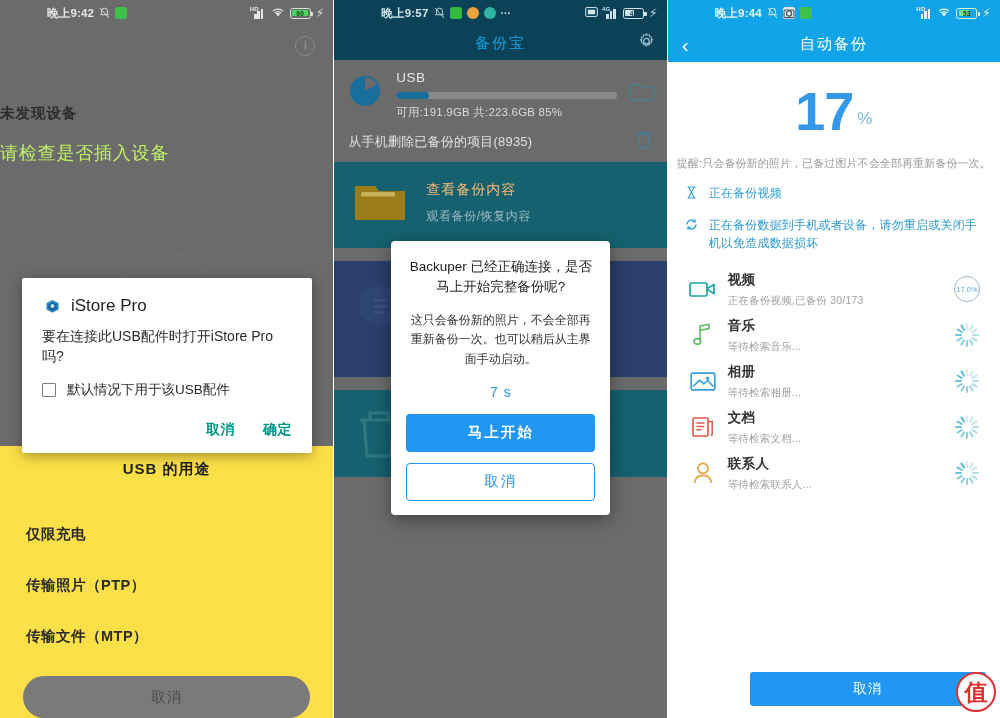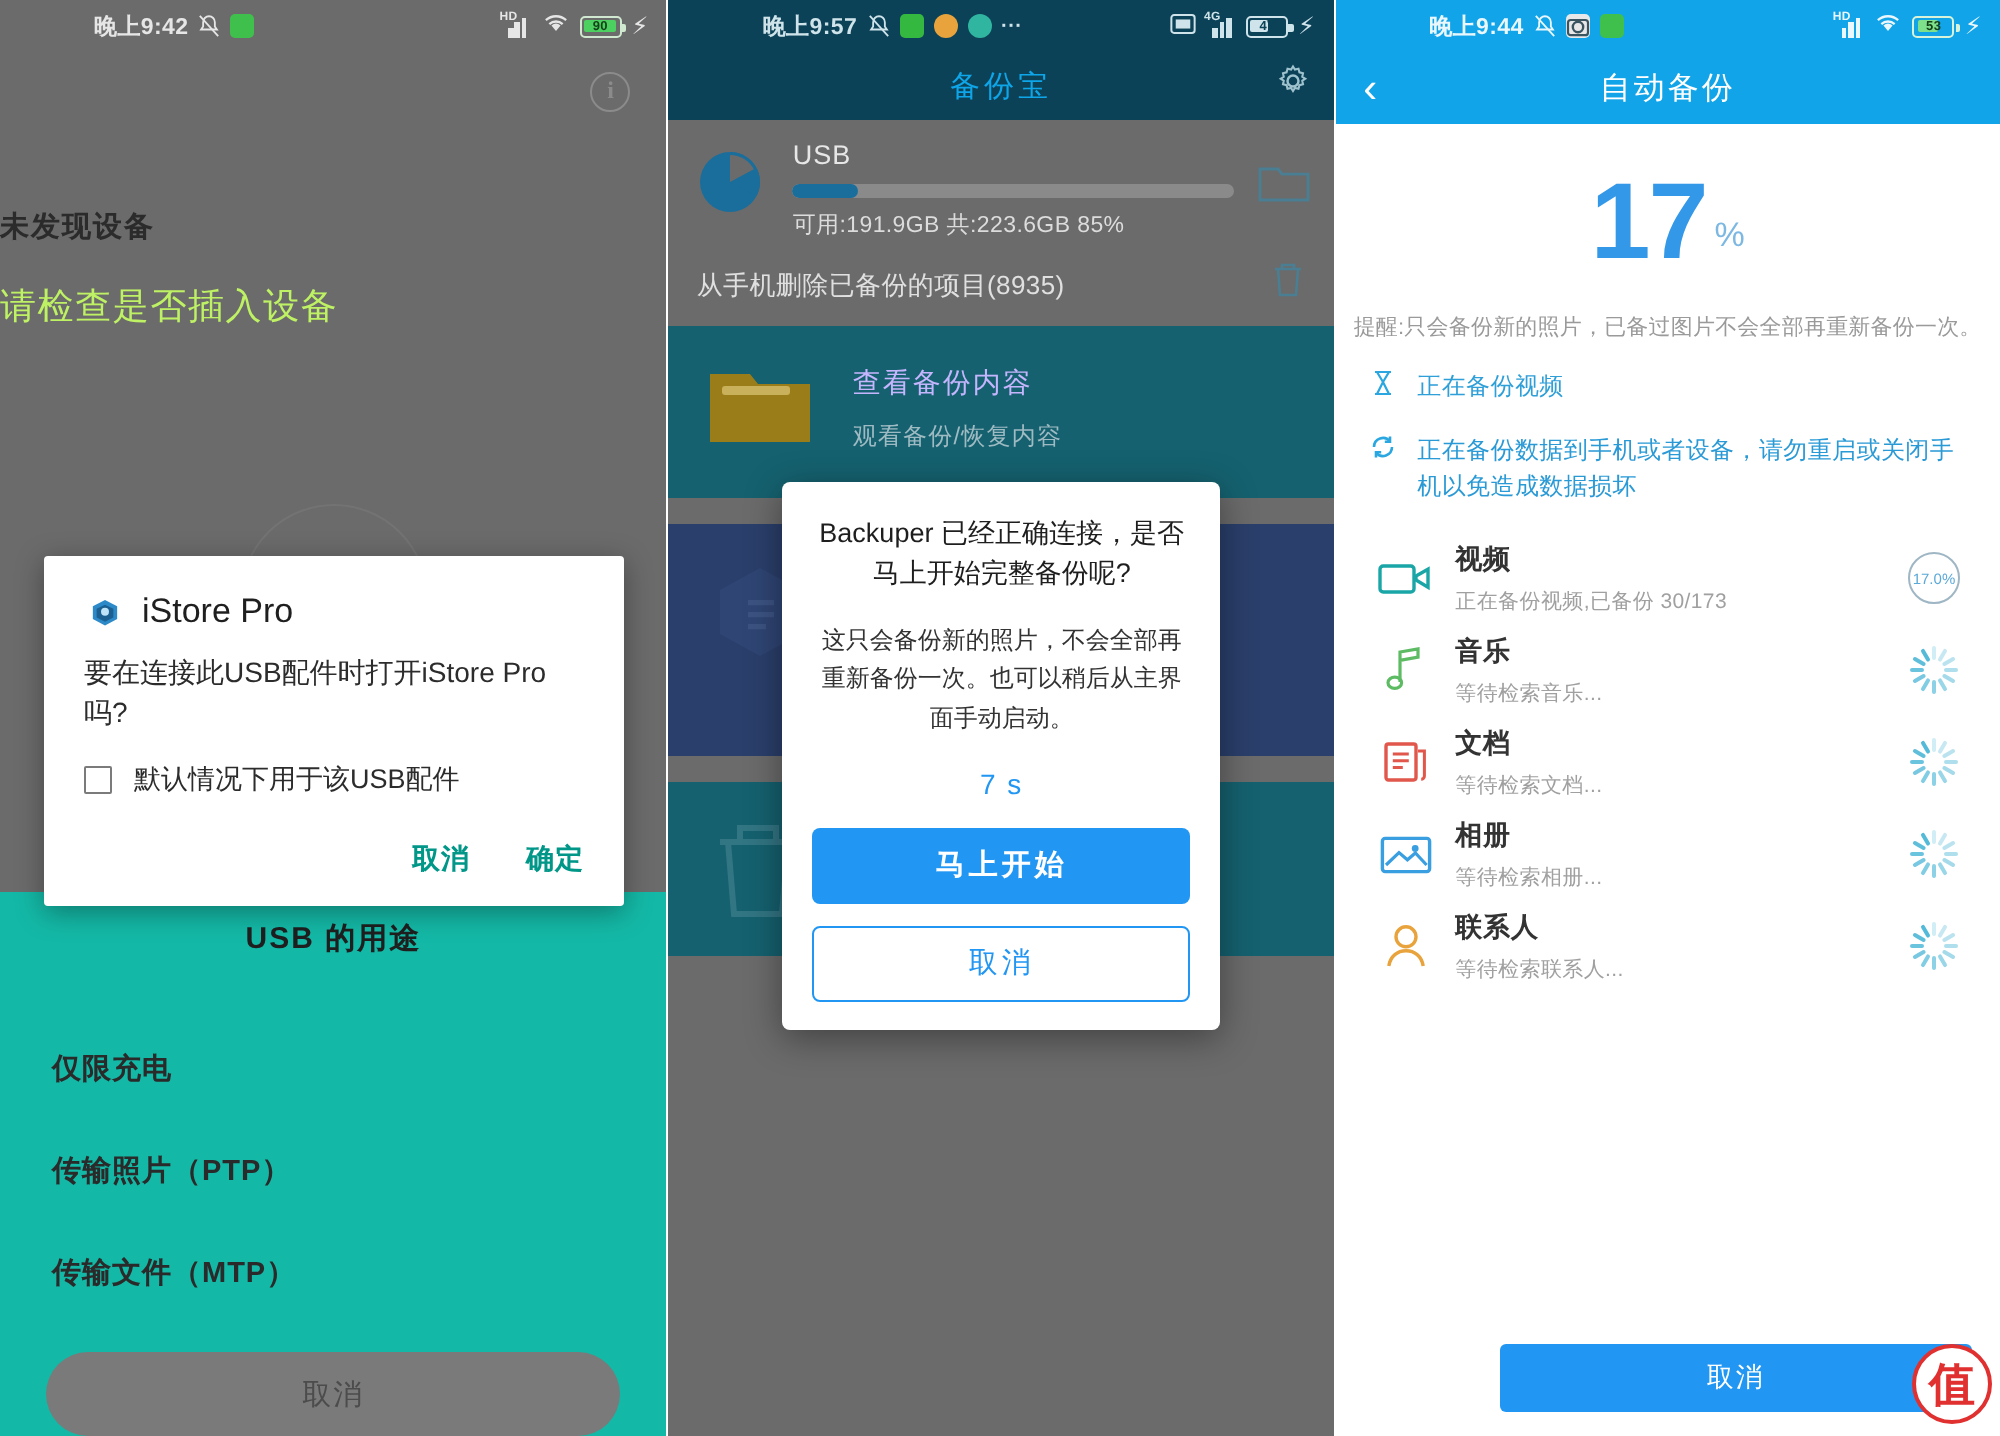--- a/index.html
+++ b/index.html
@@ -68,21 +68,21 @@
   .left-empty .t2 { font-size: 18px; margin-top: 18px; color: #bef264; letter-spacing: .8px;}
 
   .ghost-circle {
     position:absolute; left: 50%; transform: translateX(-50%); top: 252px;
     width: 94px; height: 94px; border-radius: 50%; border: 1.5px solid #7a7a7a; opacity: .55;
   }
 
   
   .usb-sheet {
     position:absolute; left: 0; right: 0; top: 446px; bottom: 0;
-    background: #14b8a6;
+    background: #fde047;
   }
   .usb-sheet .title {
     text-align:center; font-size: 15px; font-weight: bold; color: #1f1f1f;
     padding-top: 14px; letter-spacing: 1px;
   }
   .usb-opt {
     font-size: 14.5px; font-weight: bold; color: #2a2a2a;
     padding-left: 26px; letter-spacing: .5px;
   }
   .usb-opt.o1 { margin-top: 46px; }
@@ -133,21 +133,21 @@
   .usb-info .cap { font-size: 11.5px; color: #dcdcdc; margin-top: 6px; letter-spacing:.2px;}
   .folder-ic { width: 26px; height: 22px; margin-top: 12px; flex:none; color:#4a7f93;}
   .del-row { display:flex; align-items:center; margin-top: 10px; padding: 0 2px 2px 2px;}
   .del-row .lbl { font-size: 13px; color: #e0e0e0; letter-spacing:.2px;}
   .del-row .trash { margin-left:auto; color:#4a7f93; }
 
   .mid-card { position: relative; }
   .card-teal { background: #15616f; }
   .card-navy { background: #2a3f6b; }
   .mid-card .inner { display:flex; align-items:center; gap: 18px; padding: 16px 18px; }
-  .mid-card .txt .l1 { font-size: 14px; color: #c4b5fd; letter-spacing:1px; }
+  .mid-card .txt .l1 { font-size: 14px; color: #fdba74; letter-spacing:1px; }
   .mid-card .txt .l2 { font-size: 12px; color: #9ebac2; margin-top: 9px; letter-spacing:.6px;}
   .mid-gap { height: 13px; background: #6b6b6b; }
   .mid-bottom-gray { background:#6b6b6b; flex:1; }
 
   
   .dlg-mid {
     position:absolute; left: 57px; top: 241px; width: 219px;
     background: #fff; border-radius: 4px;
     box-shadow: 0 4px 18px rgba(0,0,0,.4);
     padding: 16px 15px 14px 15px; text-align:center;
@@ -565,29 +565,29 @@
               <i style="transform: rotate(240deg); opacity: 0.75;"></i>
               <i style="transform: rotate(270deg); opacity: 0.81;"></i>
               <i style="transform: rotate(300deg); opacity: 0.88;"></i>
               <i style="transform: rotate(330deg); opacity: 0.94;"></i>
             </span>
         </span>
       </div>
 
       <div class="li">
         <span class="lic">
-          <svg width="24" height="24" viewBox="0 0 24 24">
-              <rect x="2" y="3" width="15" height="18" rx="1.2" fill="none" stroke="#e2574c" stroke-width="1.7"></rect>
-              <path d="M18 6.5h3.2v12.5c0 1-.8 1.6-1.6 1.6" fill="none" stroke="#e2574c" stroke-width="1.5"></path>
-              <path d="M5.4 8h8M5.4 11.4h8M5.4 14.8h5" stroke="#e2574c" stroke-width="1.5"></path>
+          <svg width="26" height="21" viewBox="0 0 26 21">
+              <rect x="1.2" y="2.2" width="23.6" height="16.6" rx="1.4" fill="none" stroke="#3a9fe0" stroke-width="1.7"></rect>
+              <path d="M3 15.5l6.5-6.2 4.2 3.6 4-3.4 5.6 6" fill="none" stroke="#3a9fe0" stroke-width="1.6"></path>
+              <circle cx="17.6" cy="7.2" r="1.7" fill="#3a9fe0"></circle>
             </svg>
         </span>
         <div class="ltxt">
-          <div class="n">文档</div>
-          <div class="s">等待检索文档...</div>
+          <div class="n">相册</div>
+          <div class="s">等待检索相册...</div>
         </div>
         <span class="lright">
           <span class="spinner">
               <i style="transform: rotate(0deg); opacity: 0.25;"></i>
               <i style="transform: rotate(30deg); opacity: 0.31;"></i>
               <i style="transform: rotate(60deg); opacity: 0.38;"></i>
               <i style="transform: rotate(90deg); opacity: 0.44;"></i>
               <i style="transform: rotate(120deg); opacity: 0.5;"></i>
               <i style="transform: rotate(150deg); opacity: 0.56;"></i>
               <i style="transform: rotate(180deg); opacity: 0.63;"></i>
@@ -595,29 +595,29 @@
               <i style="transform: rotate(240deg); opacity: 0.75;"></i>
               <i style="transform: rotate(270deg); opacity: 0.81;"></i>
               <i style="transform: rotate(300deg); opacity: 0.88;"></i>
               <i style="transform: rotate(330deg); opacity: 0.94;"></i>
             </span>
         </span>
       </div>
 
       <div class="li">
         <span class="lic">
-          <svg width="26" height="21" viewBox="0 0 26 21">
-              <rect x="1.2" y="2.2" width="23.6" height="16.6" rx="1.4" fill="none" stroke="#3a9fe0" stroke-width="1.7"></rect>
-              <path d="M3 15.5l6.5-6.2 4.2 3.6 4-3.4 5.6 6" fill="none" stroke="#3a9fe0" stroke-width="1.6"></path>
-              <circle cx="17.6" cy="7.2" r="1.7" fill="#3a9fe0"></circle>
+          <svg width="24" height="24" viewBox="0 0 24 24">
+              <rect x="2" y="3" width="15" height="18" rx="1.2" fill="none" stroke="#e2574c" stroke-width="1.7"></rect>
+              <path d="M18 6.5h3.2v12.5c0 1-.8 1.6-1.6 1.6" fill="none" stroke="#e2574c" stroke-width="1.5"></path>
+              <path d="M5.4 8h8M5.4 11.4h8M5.4 14.8h5" stroke="#e2574c" stroke-width="1.5"></path>
             </svg>
         </span>
         <div class="ltxt">
-          <div class="n">相册</div>
-          <div class="s">等待检索相册...</div>
+          <div class="n">文档</div>
+          <div class="s">等待检索文档...</div>
         </div>
         <span class="lright">
           <span class="spinner">
               <i style="transform: rotate(0deg); opacity: 0.25;"></i>
               <i style="transform: rotate(30deg); opacity: 0.31;"></i>
               <i style="transform: rotate(60deg); opacity: 0.38;"></i>
               <i style="transform: rotate(90deg); opacity: 0.44;"></i>
               <i style="transform: rotate(120deg); opacity: 0.5;"></i>
               <i style="transform: rotate(150deg); opacity: 0.56;"></i>
               <i style="transform: rotate(180deg); opacity: 0.63;"></i>

